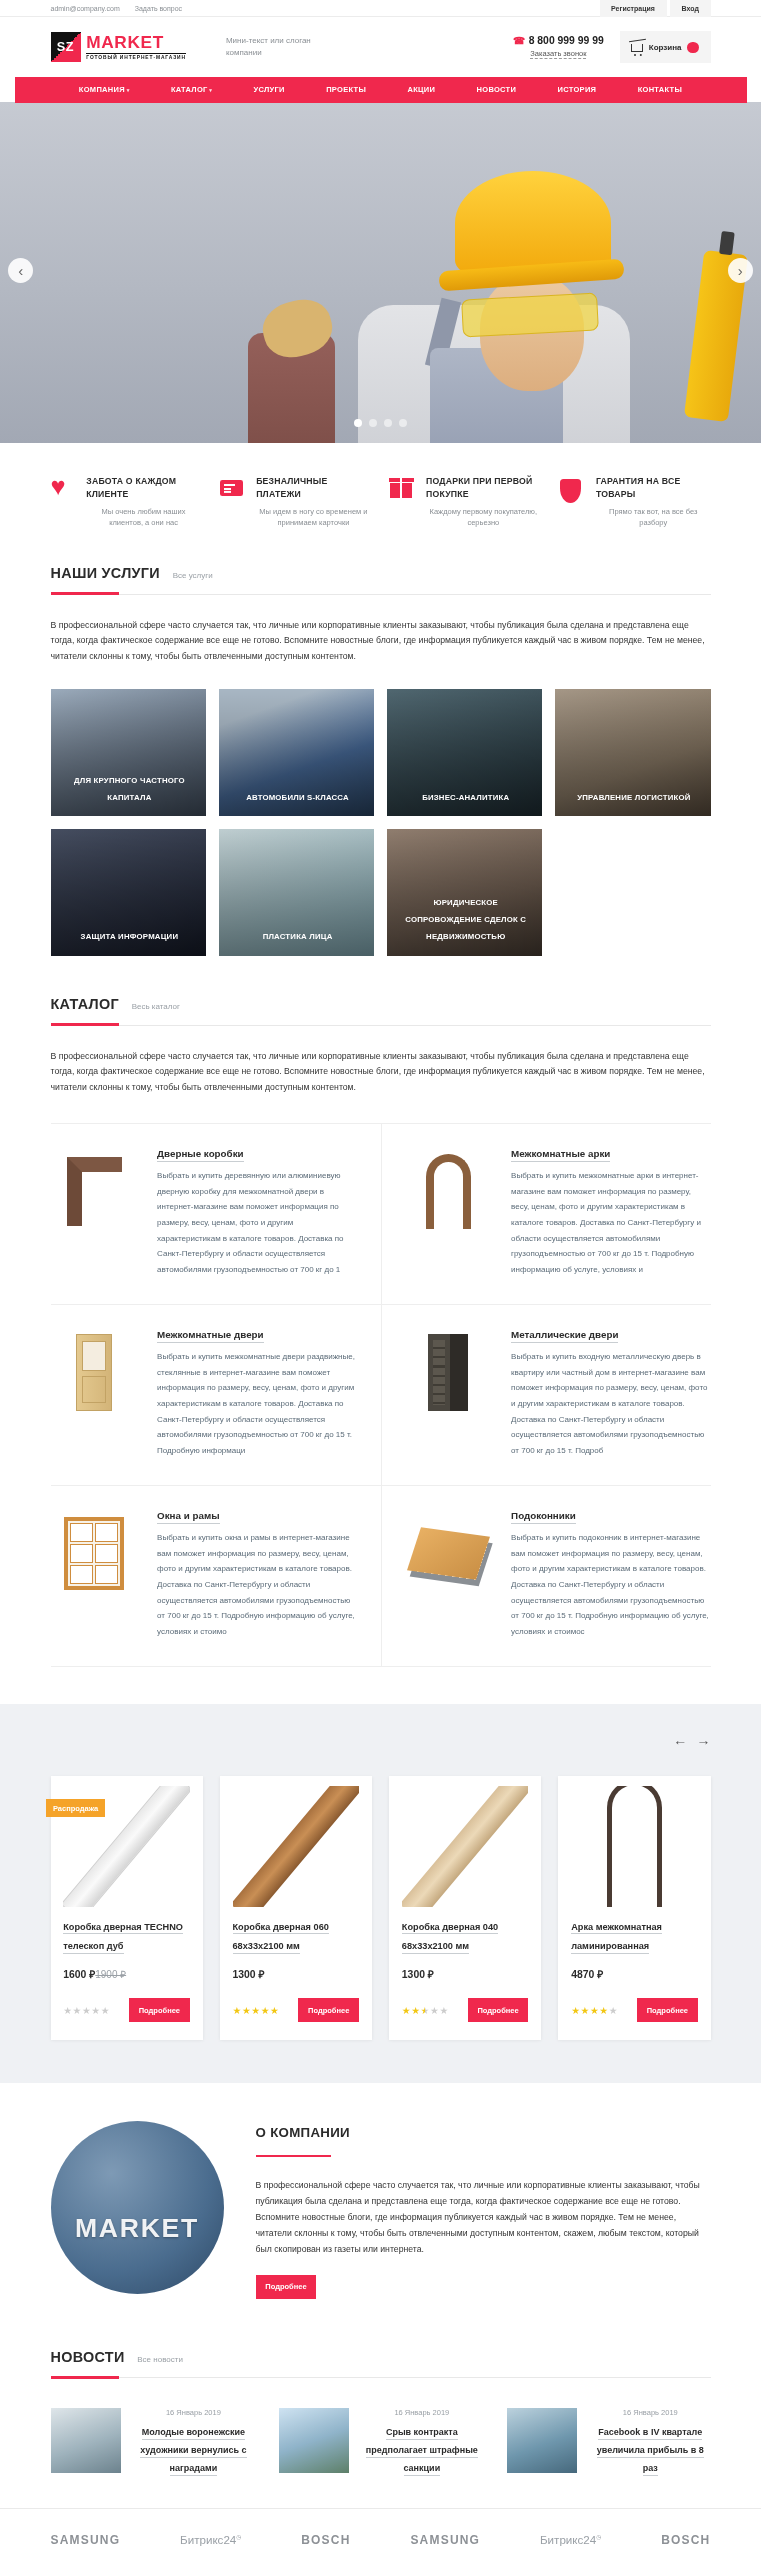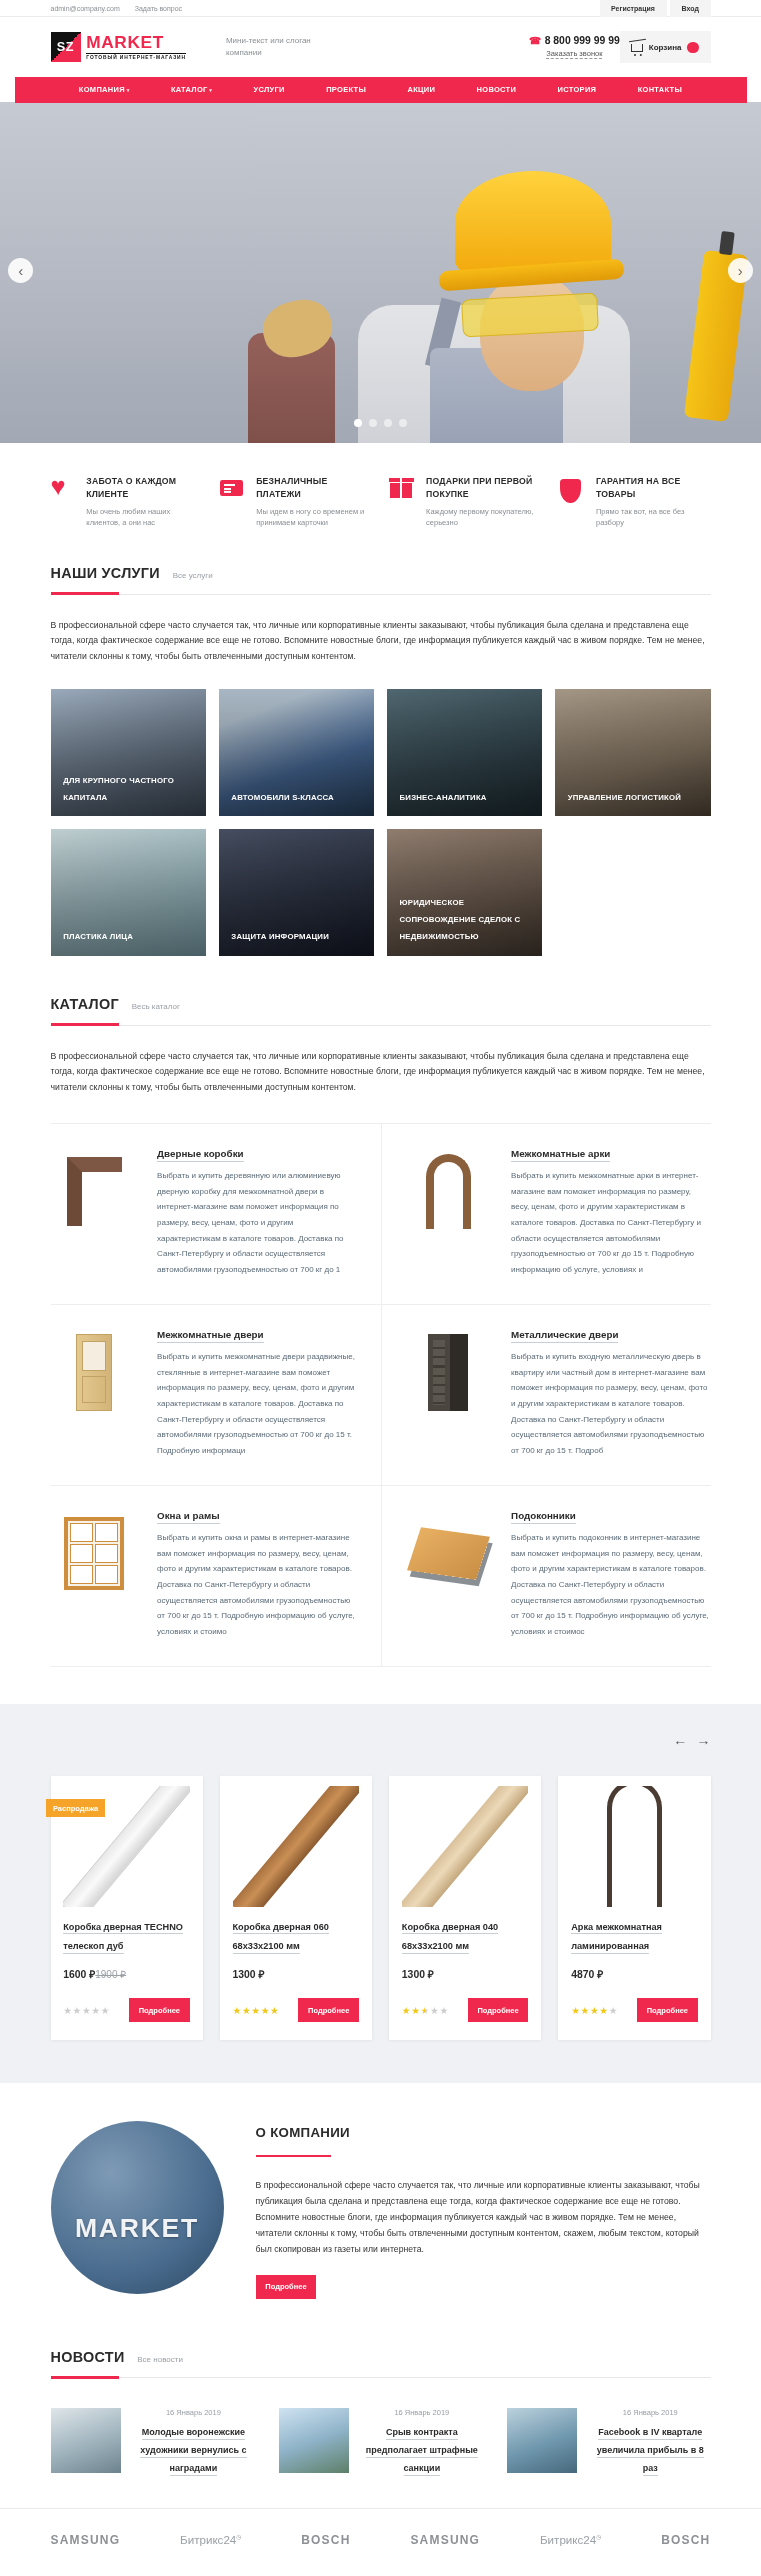--- a/index.html
+++ b/index.html
@@ -20,21 +20,21 @@
 
   
   .header .wrap{display:flex;align-items:center;height:60px;}
   .logo{display:flex;align-items:center;cursor:pointer;}
   .logo-mark{width:30px;height:30px;background:linear-gradient(135deg,#111 0 50%,var(--accent) 50% 100%);color:#fff;font-weight:bold;font-size:12.7px;display:flex;align-items:center;justify-content:center;letter-spacing:0.6px;}
   .logo-txt{margin-left:5.8px;}
   .logo-name{color:var(--accent);font-size:17.3px;font-weight:bold;letter-spacing:0.6px;line-height:1;}
   .logo-sub{font-size:4.9px;color:#111;letter-spacing:0.9px;border-top:1.2px solid #111;margin-top:1.7px;padding-top:1.2px;font-weight:bold;}
   .slogan{margin-left:40px;color:#8a8f94;font-size:8px;line-height:1.5;width:116px;}
   .header-right{margin-left:auto;display:flex;align-items:center;}
-  .phone-box{text-align:center;}
+  .phone-box{text-align:center;margin-right:16px;}
   .phone-line{font-size:10.4px;font-weight:bold;color:#222;white-space:nowrap;}
   .phone-ic{color:var(--accent);margin-right:3.5px;font-size:9.8px;}
   .callback{display:inline-block;margin-top:2.9px;font-size:7.5px;color:#555;border-bottom:0.6px dashed #999;cursor:pointer;}
   .cart{background:#f4f4f4;height:32px;padding:0 11.6px;display:flex;align-items:center;cursor:pointer;}
   .cart-ic{width:11.6px;height:8px;border:1.2px solid #333;border-top:none;position:relative;margin-right:5.8px;margin-top:2.3px;}
   .cart-ic:before{content:"";position:absolute;left:-3.5px;top:-4px;width:17.3px;height:1.2px;background:#333;transform:rotate(-8deg);}
   .cart-ic:after{content:"";position:absolute;bottom:-4.6px;left:1.2px;width:2.3px;height:2.3px;border-radius:50%;background:#333;box-shadow:5.8px 0 0 #333;}
   .cart-label{font-weight:bold;font-size:8px;}
   .cart-badge{width:11.6px;height:11.6px;border-radius:50%;background:var(--accent);margin-left:5.8px;}
 
@@ -70,35 +70,35 @@
   .feat-ic{width:26.6px;flex:0 0 26.6px;margin-right:9.2px;color:var(--accent);}
   .heart-glyph{font-size:25.4px;line-height:23px;color:var(--accent);}
   .card-shape{width:23px;height:16px;background:var(--accent);border-radius:2.3px;margin-top:4.6px;position:relative;}
   .card-shape:before{content:"";position:absolute;left:3.5px;top:4px;right:8px;height:2.3px;background:#fff;}
   .card-shape:after{content:"";position:absolute;left:3.5px;top:8.7px;width:7px;height:1.7px;background:#fff;box-shadow:0 2.9px 0 #fff;}
   .gift-shape{width:22px;height:15px;background:var(--accent);margin-top:8px;position:relative;}
   .gift-shape:before{content:"";position:absolute;top:-5.2px;left:-1.7px;width:25.4px;height:4px;background:var(--accent);}
   .gift-shape:after{content:"";position:absolute;top:-5.2px;left:9.8px;width:2.3px;height:20px;background:#fff;}
   .shield-shape{width:21px;height:24px;background:var(--accent);margin-top:3.5px;border-radius:3.5px 3.5px 50% 50%/3.5px 3.5px 60% 60%;}
   .feat-title{font-size:8.7px;font-weight:bold;letter-spacing:0.2px;line-height:1.45;}
-  .feat-text{font-size:7.5px;color:#8a8f94;margin-top:5.2px;line-height:1.5;}
+  .feat-text{font-size:7.5px;color:#8a8f94;margin-top:5.2px;line-height:1.5;text-align:center;}
 
   
   .sec-head{display:flex;align-items:baseline;margin-top:19.6px;}
   .sec-title{font-size:14.4px;font-weight:bold;letter-spacing:0.3px;}
   .sec-link{font-size:8px;color:#9aa0a6;margin-left:12.7px;cursor:pointer;}
   .sec-rule{height:0.6px;background:#e8e8e8;margin-top:12.7px;position:relative;}
   .sec-rule:before{content:"";position:absolute;left:0;top:-1.2px;width:68px;height:2.3px;background:var(--accent);}
   .sec-para{font-size:8.7px;line-height:1.75;color:#333;margin-top:24px;}
 
   
   .tiles{display:grid;grid-template-columns:repeat(4,1fr);gap:12.7px;margin-top:25.4px;}
   .tile{height:127px;position:relative;cursor:pointer;overflow:hidden;}
   .tile-shade{position:absolute;inset:0;background:linear-gradient(180deg,rgba(0,0,0,.08),rgba(0,0,0,.42));}
-  .tile-label{position:absolute;left:12.7px;right:10.4px;bottom:10.4px;color:#fff;font-weight:bold;font-size:7.8px;letter-spacing:0.2px;line-height:2.2;z-index:2;}
+  .tile-label{position:absolute;left:12.7px;right:10.4px;bottom:10.4px;color:#fff;font-weight:bold;font-size:7.8px;letter-spacing:0.2px;line-height:2.2;z-index:2;text-align:center;}
   .t1{background:linear-gradient(160deg,#a8b9cb,#5d6b7c 70%,#3e4a59);}
   .t2{background:linear-gradient(160deg,#b6c6d4 20%,#4a6e9e 60%,#28415e);}
   .t3{background:linear-gradient(160deg,#9fb4c4 10%,#6f94b5 45%,#55783d 90%);}
   .t4{background:linear-gradient(160deg,#57707a,#31444c 65%,#1d2b31);}
   .t5{background:linear-gradient(160deg,#b3a492,#8a7a66 60%,#55483a);}
   .t6{background:linear-gradient(160deg,#4b5468,#262c3c 70%,#141926);}
   .t7{background:linear-gradient(160deg,#cfdfe2,#9dbcc3 60%,#7da3ad);}
   .t8{background:linear-gradient(160deg,#9c8878,#6f5e51 60%,#453a31);}
 
   
@@ -300,27 +300,27 @@
         <div class="tile-label">АВТОМОБИЛИ S-КЛАССА</div>
       </div>
     <div class="tile t4">
         <div class="tile-shade"></div>
         <div class="tile-label">БИЗНЕС-АНАЛИТИКА</div>
       </div>
     <div class="tile t5">
         <div class="tile-shade"></div>
         <div class="tile-label">УПРАВЛЕНИЕ ЛОГИСТИКОЙ</div>
       </div>
+    <div class="tile t6">
+        <div class="tile-shade"></div>
+        <div class="tile-label">ЗАЩИТА ИНФОРМАЦИИ</div>
+      </div>
     <div class="tile t7">
         <div class="tile-shade"></div>
         <div class="tile-label">ПЛАСТИКА ЛИЦА</div>
-      </div>
-    <div class="tile t6">
-        <div class="tile-shade"></div>
-        <div class="tile-label">ЗАЩИТА ИНФОРМАЦИИ</div>
       </div>
     <div class="tile t8">
         <div class="tile-shade"></div>
         <div class="tile-label">ЮРИДИЧЕСКОЕ СОПРОВОЖДЕНИЕ СДЕЛОК С НЕДВИЖИМОСТЬЮ</div>
       </div>
   </div>
 </div>
 
 <div class="wrap" style="margin-top:40px;">
   <div class="sec-head">

